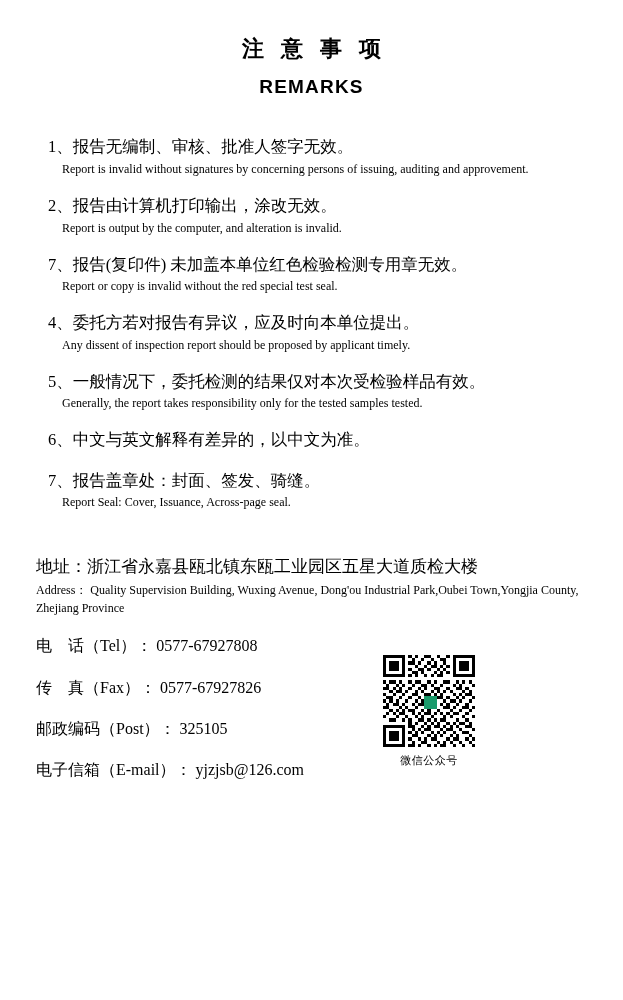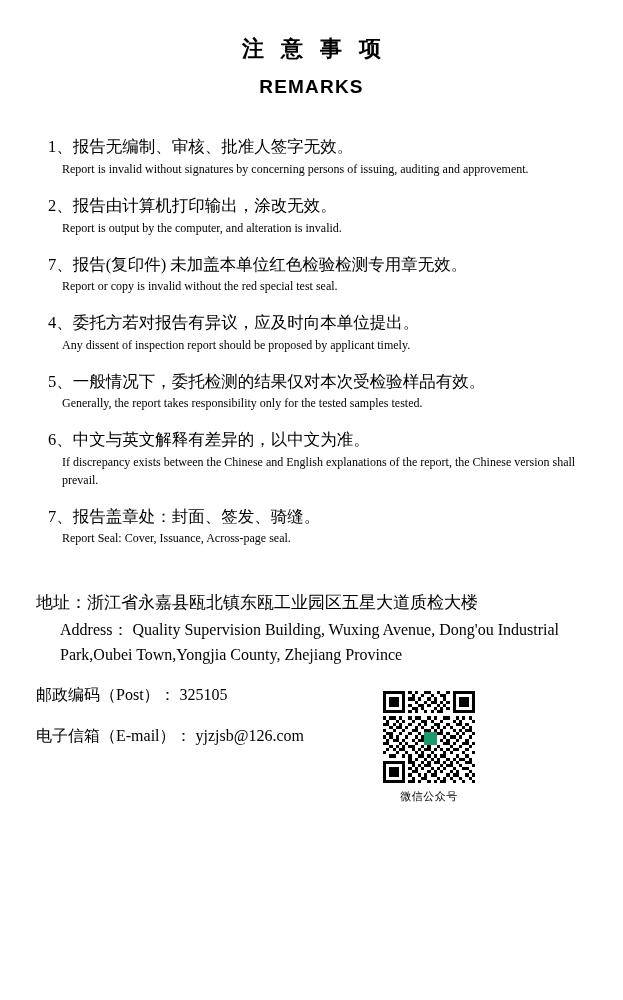--- a/index.html
+++ b/index.html
@@ -64,24 +64,23 @@
   .contact {
     margin-top: 42px;
     padding-left: 8px;
     position: relative;
   }
   .addr-cn {
     font-size: 17px;
     line-height: 1.6;
   }
   .addr-en {
-    font-size: 16px;
+    font-size: 12px;
     line-height: 1.58;
     max-width: 556px;
-    margin-left: 24px;
   }
   .contact-rows {
     margin-top: 16px;
     width: 390px;
   }
   .c-row {
     font-size: 16px;
     line-height: 1.45;
     margin-bottom: 18px;
     white-space: pre;
@@ -137,36 +136,36 @@
       <div class="item-en">Any dissent of inspection report should be proposed by applicant timely.</div>
     </div>
 
     <div class="item">
       <div class="item-cn">5、一般情况下，委托检测的结果仅对本次受检验样品有效。</div>
       <div class="item-en">Generally, the report takes responsibility only for the tested samples tested.</div>
     </div>
 
     <div class="item">
       <div class="item-cn">6、中文与英文解释有差异的，以中文为准。</div>
-      <div class="item-en">If discrepancy exists between the Chinese and English explanations of the
-report, the Chinese version shall prevail.</div>
     </div>
 
     <div class="item">
       <div class="item-cn">7、报告盖章处：封面、签发、骑缝。</div>
       <div class="item-en">Report Seal: Cover, Issuance, Across-page seal.</div>
     </div>
 
   </div>
 
   <div class="contact">
     <div class="addr-cn">地址：浙江省永嘉县瓯北镇东瓯工业园区五星大道质检大楼</div>
     <div class="addr-en">Address： Quality Supervision Building, Wuxing Avenue, Dong'ou Industrial Park,Oubei Town,Yongjia County, Zhejiang Province</div>
 
     <div class="contact-rows">
+      <div class="c-row">电    话（Tel）： 0577-67927808</div>
+      <div class="c-row">传    真（Fax）： 0577-67927826</div>
       <div class="c-row">邮政编码（Post）： 325105</div>
       <div class="c-row">电子信箱（E-mail）： yjzjsb@126.com</div>
     </div>
 
     <div class="qr-block">
       <svg class="qr-img" viewBox="0 0 29 29" shape-rendering="crispEdges">
         <rect width="29" height="29" fill="#ffffff"></rect>
         <g fill="#000000">
           <rect x="0" y="0" width="7" height="1"></rect>
             <rect x="0" y="6" width="7" height="1"></rect>

